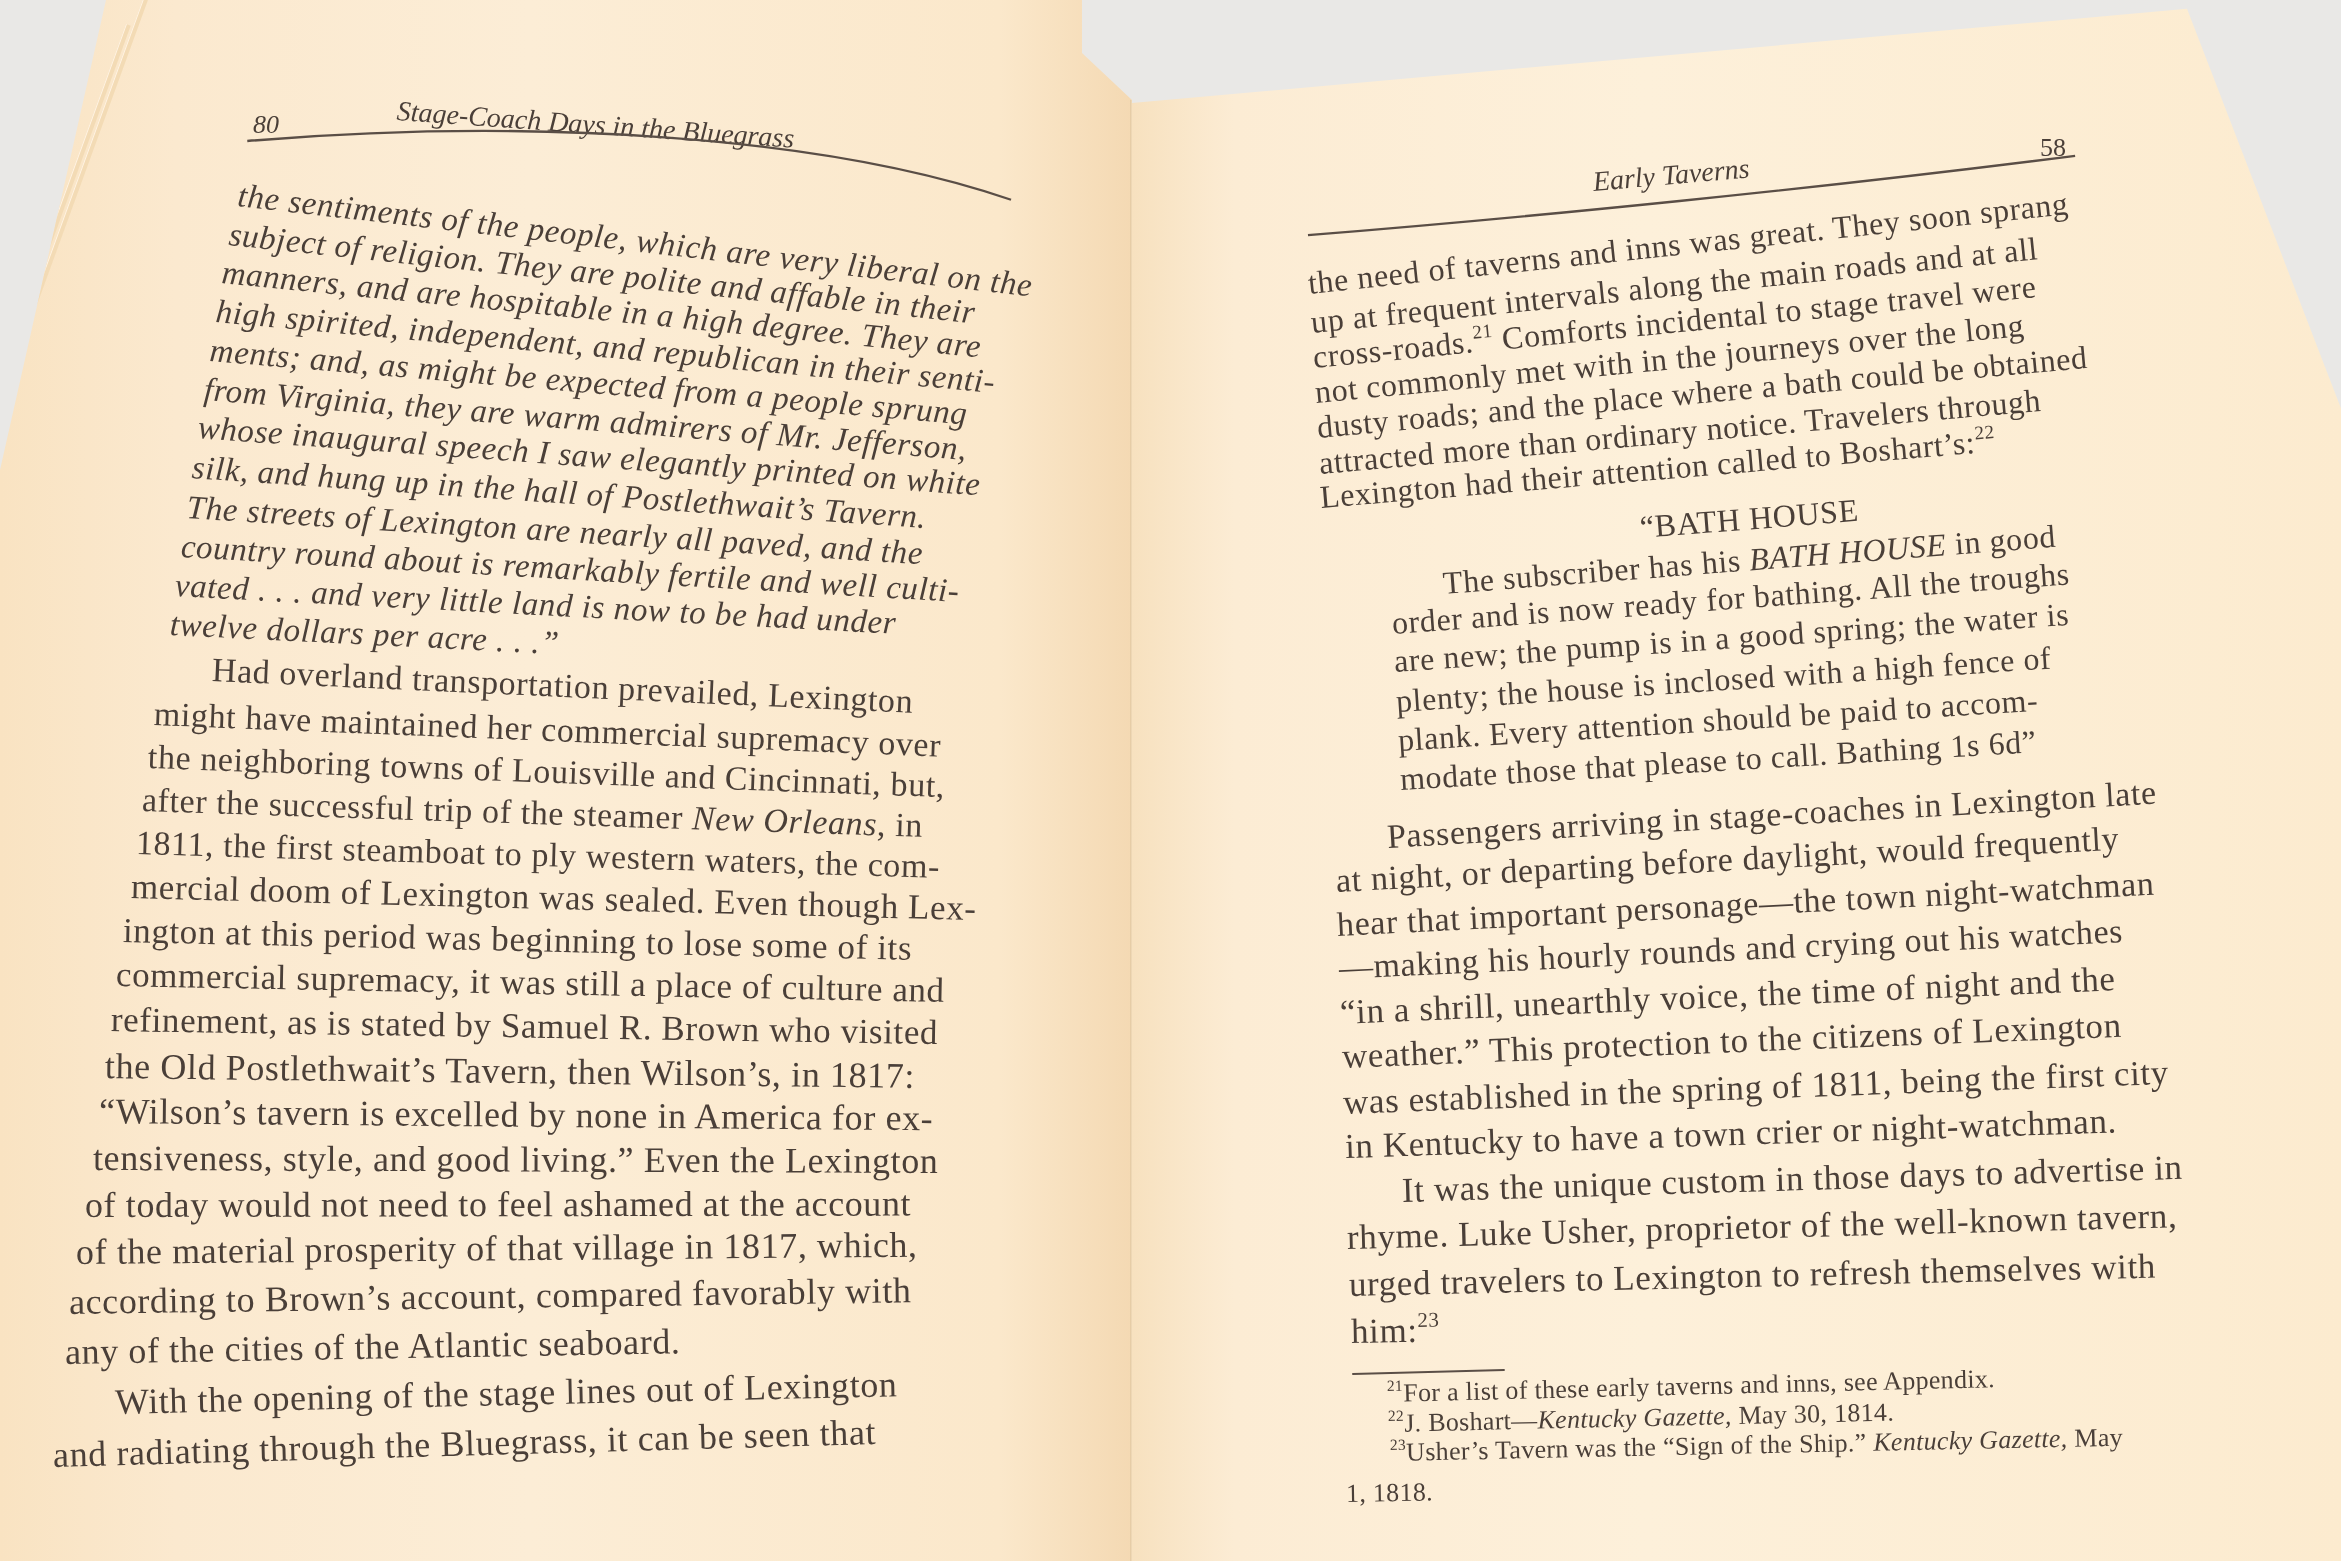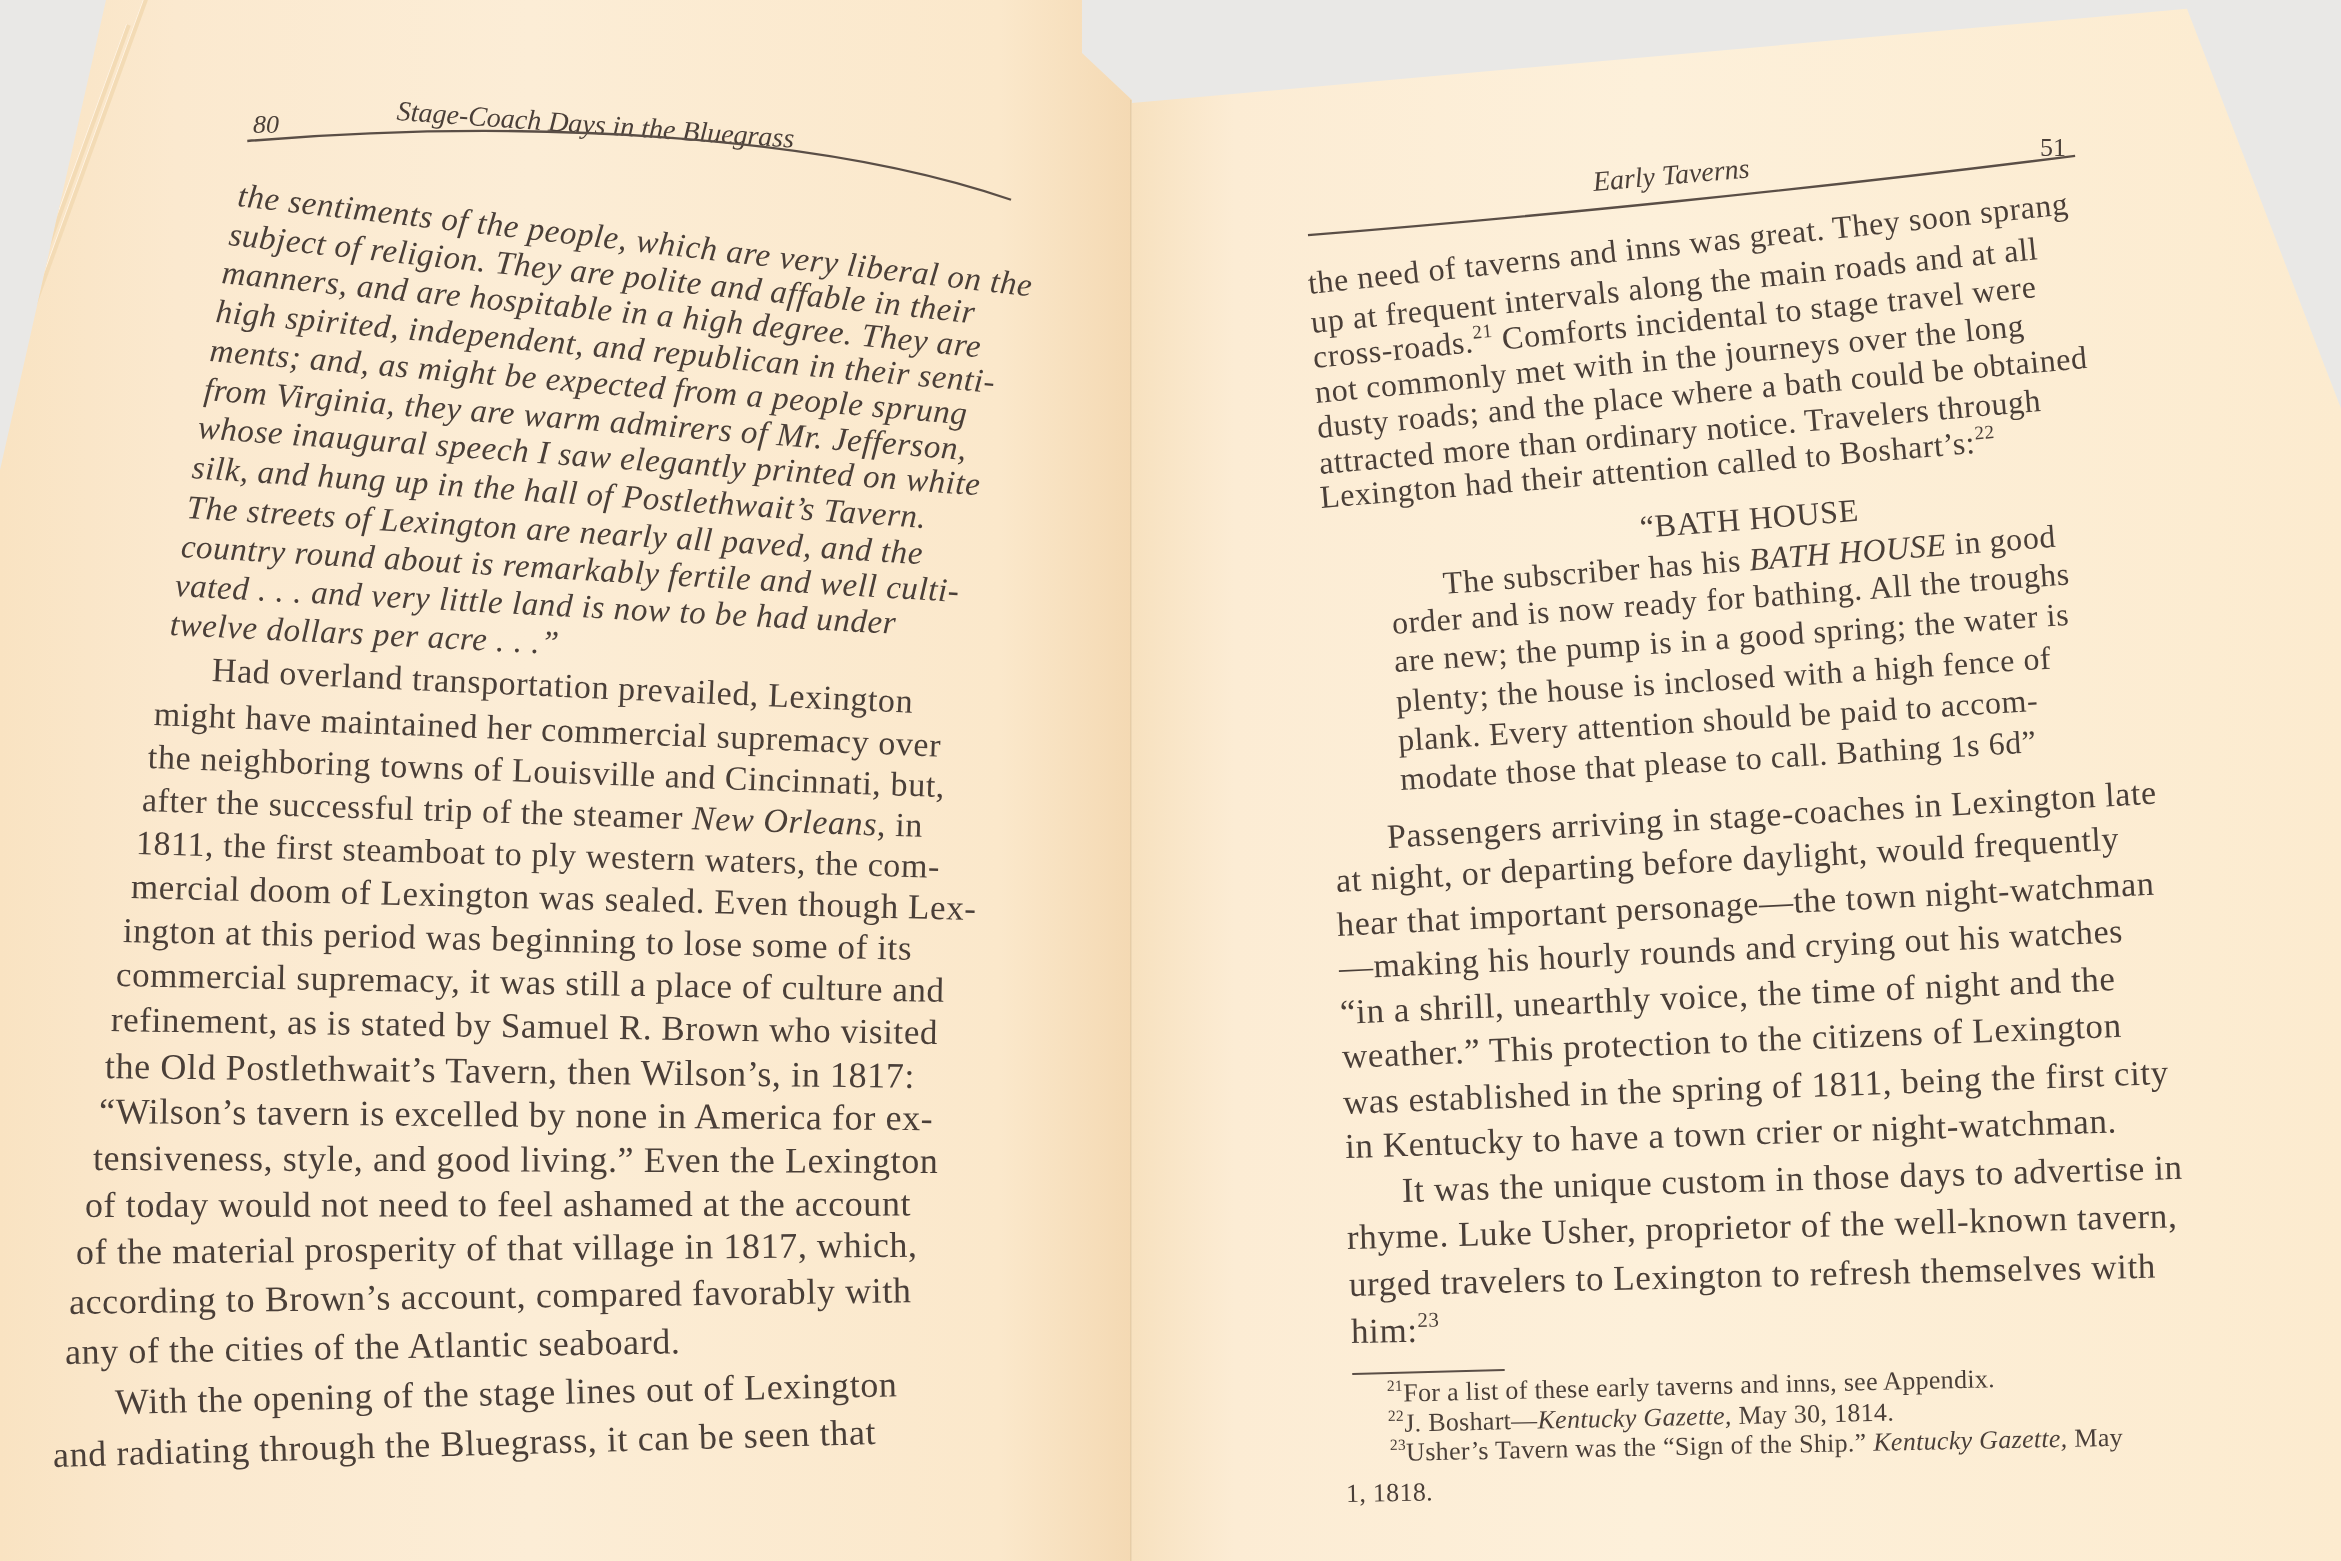--- a/index.html
+++ b/index.html
@@ -86,21 +86,21 @@
   <div class="line lt" style="left:76px; top:1234px; transform:rotate(-0.5deg); font-size:36px;">of the material prosperity of that village in 1817, which,</div>
   <div class="line lt" style="left:69px; top:1284px; transform:rotate(-0.8deg); font-size:36px;">according to Brown’s account, compared favorably with</div>
   <div class="line lt" style="left:65px; top:1334px; transform:rotate(-1.0deg); font-size:36px;">any of the cities of the Atlantic seaboard.</div>
   <div class="line lt" style="left:115px; top:1384px; transform:rotate(-1.3deg); font-size:36px;">With the opening of the stage lines out of Lexington</div>
   <div class="line lt" style="left:53px; top:1437px; transform:rotate(-1.6deg); font-size:36px;">and radiating through the Bluegrass, it can be seen that</div>
 </div>
 
 <div class="gutter-line"></div>
 
 <div class="page page-right">
-  <div class="line pageno" style="left:2040px; top:135px;">51</div>
+  <div class="line pageno" style="left:2040px; top:135px;">58</div>
   <div class="line hdr" style="left:1593px; top:168px; transform:rotate(-5deg);">Early Taverns</div>
   <svg style="position:absolute; left:0; top:0;" width="2342" height="294" viewBox="0 0 3984 500">
     <path d="M2225 400 C 2600 370, 3100 320, 3530 265" stroke="#5a4e46" stroke-width="4" fill="none"></path>
   </svg>
 
   <div class="line rt" style="left:1308px; top:267px; transform:rotate(-6deg);">the need of taverns and inns was great.  They soon sprang</div>
   <div class="line rt" style="left:1311px; top:306px; transform:rotate(-5.8deg);">up at frequent intervals along the main roads and at all</div>
   <div class="line rt" style="left:1313px; top:341px; transform:rotate(-5.6deg);">
     <span>cross-roads.</span><sup>21</sup><span>  Comforts incidental to stage travel were</span>
   </div>

